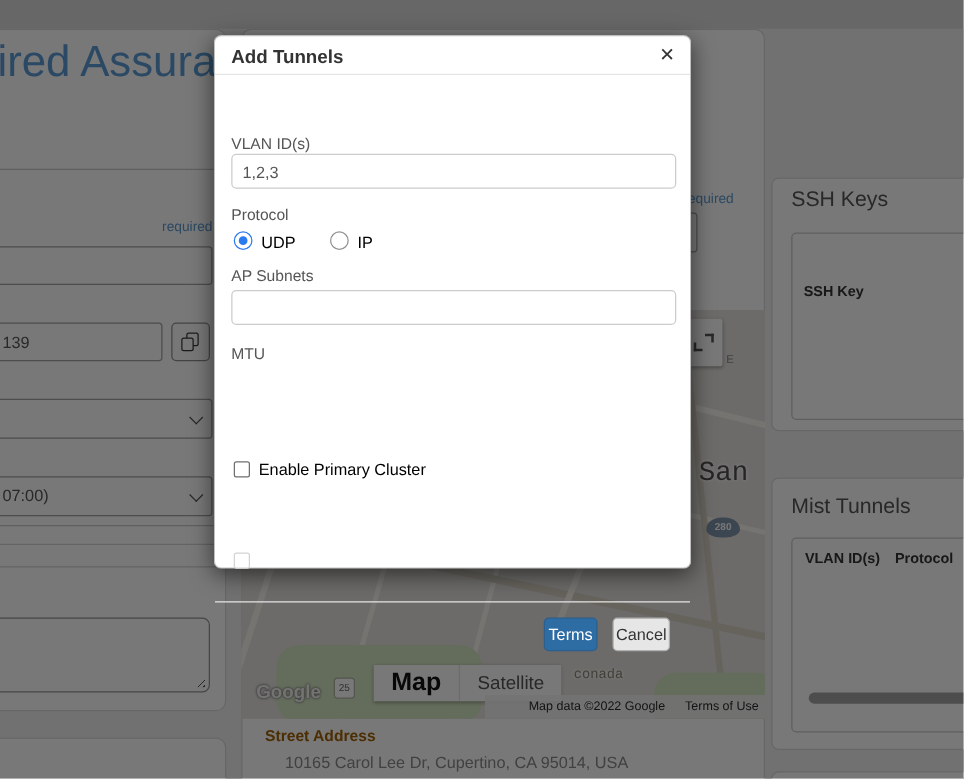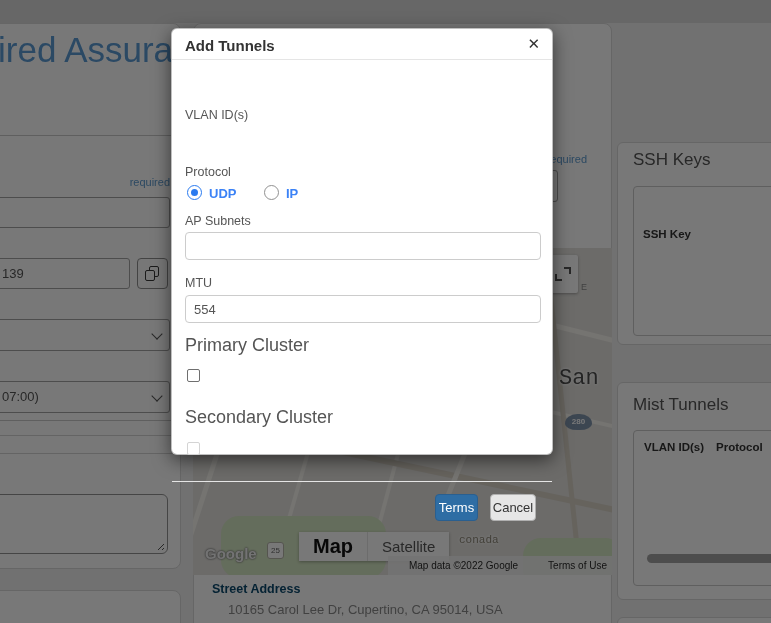--- a/index.html
+++ b/index.html
@@ -22,40 +22,40 @@
   .map{left:193px;top:248px;width:419px;height:327px;background:#e5e3df;overflow:hidden;}
   .road{position:absolute;background:#f8f6f1;}
   .roadd{position:absolute;background:#d8d2c6;}
   .park{position:absolute;background:#d5e7c3;border-radius:18px;}
   .mapctl{background:#fff;box-shadow:0 1px 3px rgba(0,0,0,.3);display:flex;align-items:center;}
   .fsbtn{width:30px;height:38px;background:#fff;border-radius:2px;box-shadow:0 1px 3px rgba(0,0,0,.3);}
   .fsbtn .b1,.fsbtn .b2{position:absolute;width:7px;height:7px;}
   .fsbtn .b1{right:7px;top:12px;border-top:2px solid #555;border-right:2px solid #555;}
   .fsbtn .b2{left:7px;bottom:12px;border-bottom:2px solid #555;border-left:2px solid #555;}
   .shield{background:#8195ad;color:#fff;font-size:8px;font-weight:bold;text-align:center;border-radius:45% 45% 45% 45%/60% 60% 40% 40%;}
-  .attrib{background:rgba(245,245,245,.88);display:flex;align-items:center;font-size:10px;color:#2b2b2b;gap:30px;justify-content:flex-end;padding:0 5px;}
+  .attrib{background:rgba(245,245,245,.88);display:flex;align-items:center;font-size:10px;color:#2b2b2b;gap:16px;justify-content:flex-end;padding:0 5px;}
   
   .cardtitle{font-size:17px;color:#555;}
   .innerbox{background:#fff;border:1px solid #c9c9c9;border-radius:4px;}
   .colhdr{font-size:11.5px;font-weight:bold;color:#333;}
   
   .overlay{left:0;top:0;width:771px;height:623px;background:rgba(0,0,0,0.53);}
   
   .modal{left:171px;top:28px;width:382px;height:427px;background:#fff;border:1px solid rgba(0,0,0,.25);border-radius:6px;box-shadow:0 5px 18px rgba(0,0,0,.55);}
   .m-title{left:13px;top:8px;font-size:15px;font-weight:bold;color:#333;}
   .m-close{right:12px;top:6px;font-size:15px;font-weight:bold;color:#333;cursor:pointer;}
   .m-div{left:0;right:0;height:1px;background:#e5e5e5;}
   .m-label{font-size:12.5px;color:#555;}
   .m-input{left:13px;width:356px;height:28px;border:1px solid #ccc;border-radius:4px;font-size:13px;color:#555;padding:0 8px;outline:none;}
   .m-h2{left:13px;font-size:18px;color:#555;}
   .radio{width:15px;height:15px;border-radius:50%;background:#fff;}
   .radio.sel{border:1.5px solid #2b7bf0;}
   .radio.sel i{position:absolute;left:3px;top:3px;width:7px;height:7px;border-radius:50%;background:#2b7bf0;}
   .radio.un{border:1.5px solid #919191;}
-  .rlabel{font-size:13px;color:#3b82f6;font-weight:bold;}
+  .rlabel{font-size:13px;color:#000000;}
   .cbx{width:13px;height:13px;border-radius:2px;background:#fff;}
   .cbx.dark{border:1.5px solid #6f6f6f;}
   .cbx.lite{border:1.5px solid #d4d4d4;}
   .btn{border-radius:4px;font-size:13px;text-align:center;line-height:25px;cursor:pointer;}
   .btn.save{background:#2e6da4;border:1px solid #2a5f8f;color:#fff;}
   .btn.cancel{background:#e6e6e6;border:1px solid #b0b0b0;color:#333;}
   .halo{text-shadow:0 0 3px #fff,0 0 3px #fff;font-family:Liberation Mono, monospace;}
 </style>
 </head>
 <body>
@@ -132,21 +132,21 @@
 
     <span class="abs" style="left:12px;top:297px;font-size:15px;font-weight:bold;color:#f4f4f4;text-shadow:0 0 2px #777,0 0 2px #777;">Google</span>
     <span class="abs" style="left:74px;top:294px;width:17px;height:17px;background:#fff;border:1px solid #b5b5a8;border-radius:3px;font-size:8px;color:#666;text-align:center;line-height:16px;">25</span>
 
     <div class="abs attrib" style="left:195px;top:308px;width:224px;height:19px;">
       <span>Map data ©2022 Google</span>
       <span>Terms of Use</span>
     </div>
   </div>
 
-  <div class="abs" style="left:212px;top:582px;font-size:12.5px;font-weight:bold;color:#0c4a6e;">Street Address</div>
+  <div class="abs" style="left:212px;top:582px;font-size:12.5px;font-weight:bold;color:#a16207;">Street Address</div>
   <div class="abs" style="left:228px;top:602px;font-size:13px;color:#8a8a8a;">10165 Carol Lee Dr, Cupertino, CA 95014, USA</div>
 
   <div class="abs card" style="left:617px;top:142px;width:200px;height:203px;border-radius:6px;">
     <div class="abs cardtitle" style="left:15px;top:7px;">SSH Keys</div>
     <div class="abs innerbox" style="left:15px;top:43px;width:200px;height:150px;">
       <span class="abs colhdr" style="left:9px;top:11px;margin-top:30px;">SSH Key</span>
     </div>
   </div>
 
   <div class="abs card" style="left:617px;top:382px;width:200px;height:218px;border-radius:6px;">
@@ -161,39 +161,38 @@
   <div class="abs card" style="left:617px;top:617px;width:200px;height:60px;border-radius:6px;"></div>
 
   <div class="abs overlay"></div>
 
   <div class="abs modal">
     <div class="abs m-title">Add Tunnels</div>
     <div class="abs m-close">✕</div>
     <div class="abs m-div" style="top:30px;"></div>
 
     <div class="abs m-label" style="left:13px;top:79px;">VLAN ID(s)</div>
+    <input class="abs m-input" style="top: 94px;" value="1,2,3">
 
     <div class="abs m-label" style="left:13px;top:136px;">Protocol</div>
     <div class="abs radio sel" style="left:15px;top:156px;">
         <i></i>
       </div>
     <div class="abs rlabel" style="left:37px;top:157px;">UDP</div>
     <div class="abs radio un" style="left:92px;top:156px;"></div>
     <div class="abs rlabel" style="left:114px;top:157px;">IP</div>
 
     <div class="abs m-label" style="left:13px;top:185px;">AP Subnets</div>
     <input class="abs m-input" style="top: 203px;" value="">
 
     <div class="abs m-label" style="left:13px;top:247px;">MTU</div>
-    <input class="abs m-input" style="top: 266px;" value="554">
 
-    <div class="abs m-h2" style="top:306px;">Primary Cluster</div>
     <div class="abs cbx dark" style="left:15px;top:340px;"></div>
+    <div class="abs rlabel" style="left:35px;top:339px;">Enable Primary Cluster</div>
 
-    <div class="abs m-h2" style="top:378px;">Secondary Cluster</div>
     <div class="abs cbx lite" style="left:15px;top:413px;"></div>
 
     <div class="abs m-div" style="top:452px;"></div>
     <div class="abs btn save" style="right:74px;top:465px;width:43px;height:27px;">Terms</div>
     <div class="abs btn cancel" style="right:16px;top:465px;width:46px;height:27px;">Cancel</div>
   </div>
 
 </div>
 
 </body></html>

